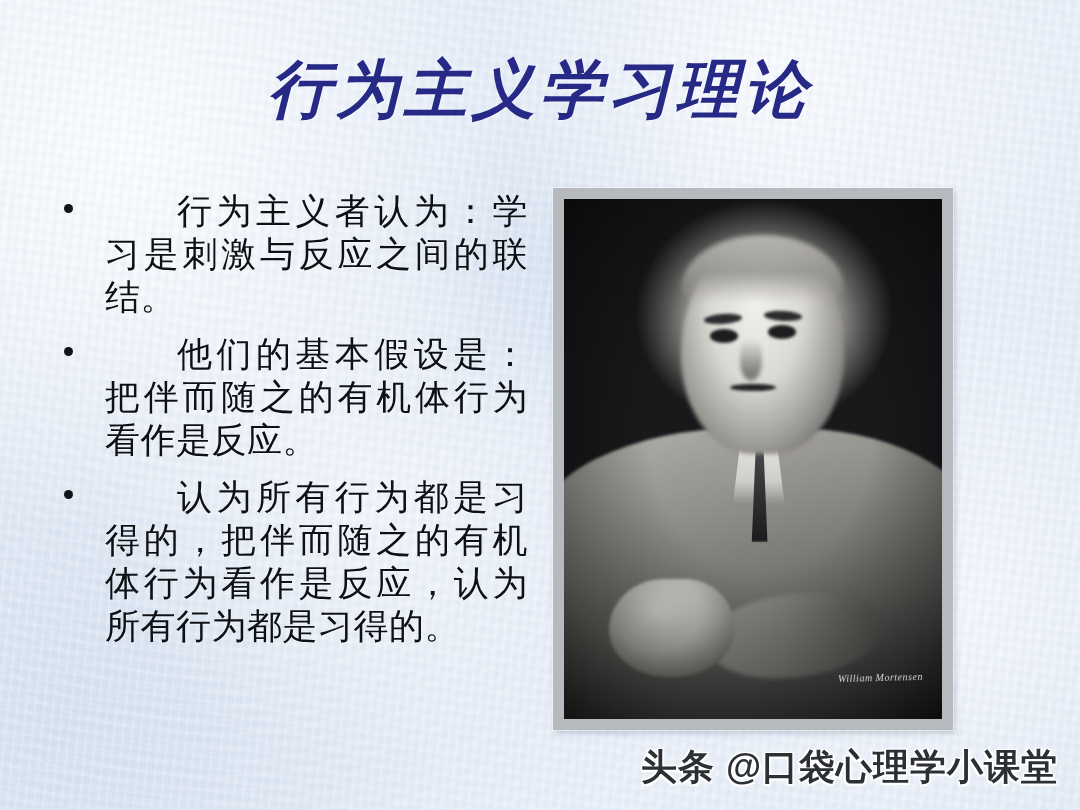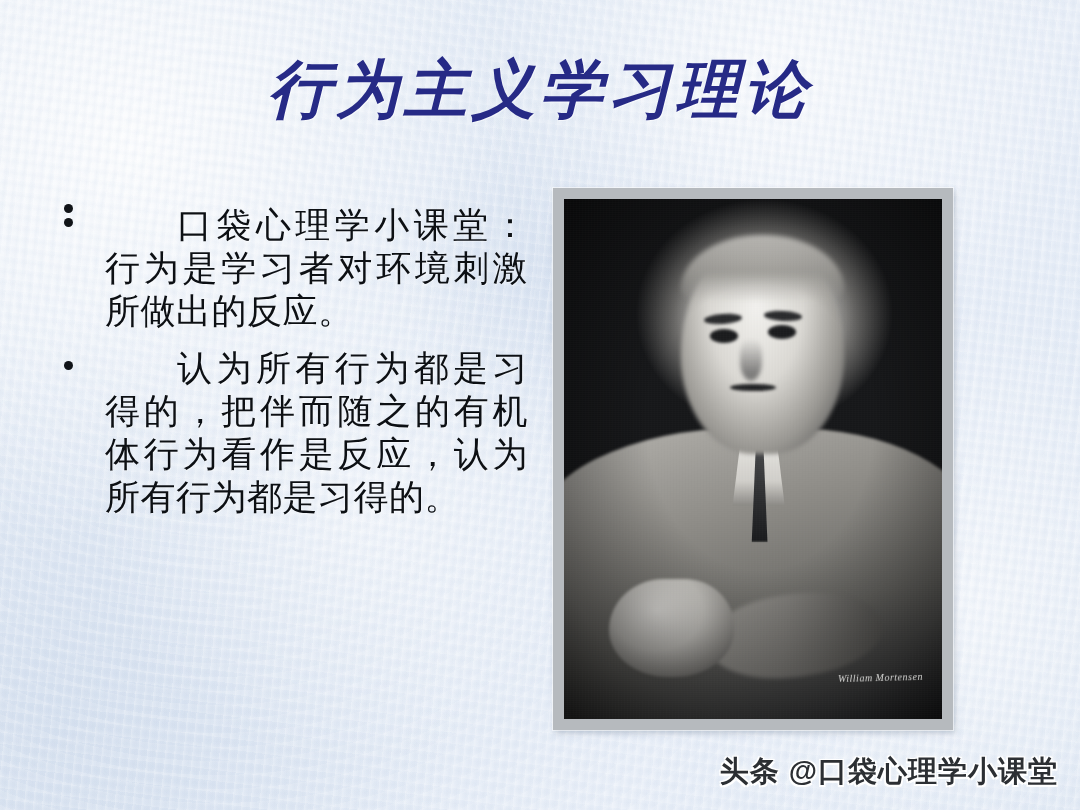--- a/index.html
+++ b/index.html
@@ -272,21 +272,21 @@
     transform: rotate(-1.5deg);
     filter: blur(0.3px);
   }
 
   
   #watermark {
     position: absolute;
     right: 22px;
     bottom: 18px;
     font-family: "Liberation Sans", "DejaVu Sans", sans-serif;
-    font-size: 29px;
+    font-size: 36px;
     font-weight: 700;
     letter-spacing: 1px;
     color: #2c2f33;
     white-space: nowrap;
     text-shadow:
       -1.5px -1.5px 0 #ffffff,
        1.5px -1.5px 0 #ffffff,
       -1.5px  1.5px 0 #ffffff,
        1.5px  1.5px 0 #ffffff,
        0 0 5px rgba(255,255,255,0.95);
@@ -298,25 +298,26 @@
 <div id="slide">
 
   <div id="paper-texture"></div>
 
   <div id="slide-title">行为主义学习理论</div>
 
   <div id="body-column">
 
     <div class="bullet-row">
       <span class="bullet-marker"></span>
+      <span class="bullet-text">行为主义者认为：学习是刺激与反应之间的联结。</span>
     </div>
 
     <div class="bullet-row">
       <span class="bullet-marker"></span>
-      <span class="bullet-text">口袋心理学小课堂：行为是学习者对环境刺激所做出的反应。</span>
+      <span class="bullet-text">他们的基本假设是：把伴而随之的有机体行为看作是反应。</span>
     </div>
 
     <div class="bullet-row">
       <span class="bullet-marker"></span>
       <span class="bullet-text">认为所有行为都是习得的，把伴而随之的有机体行为看作是反应，认为所有行为都是习得的。</span>
     </div>
 
   </div>
 
   <div id="portrait-frame">

